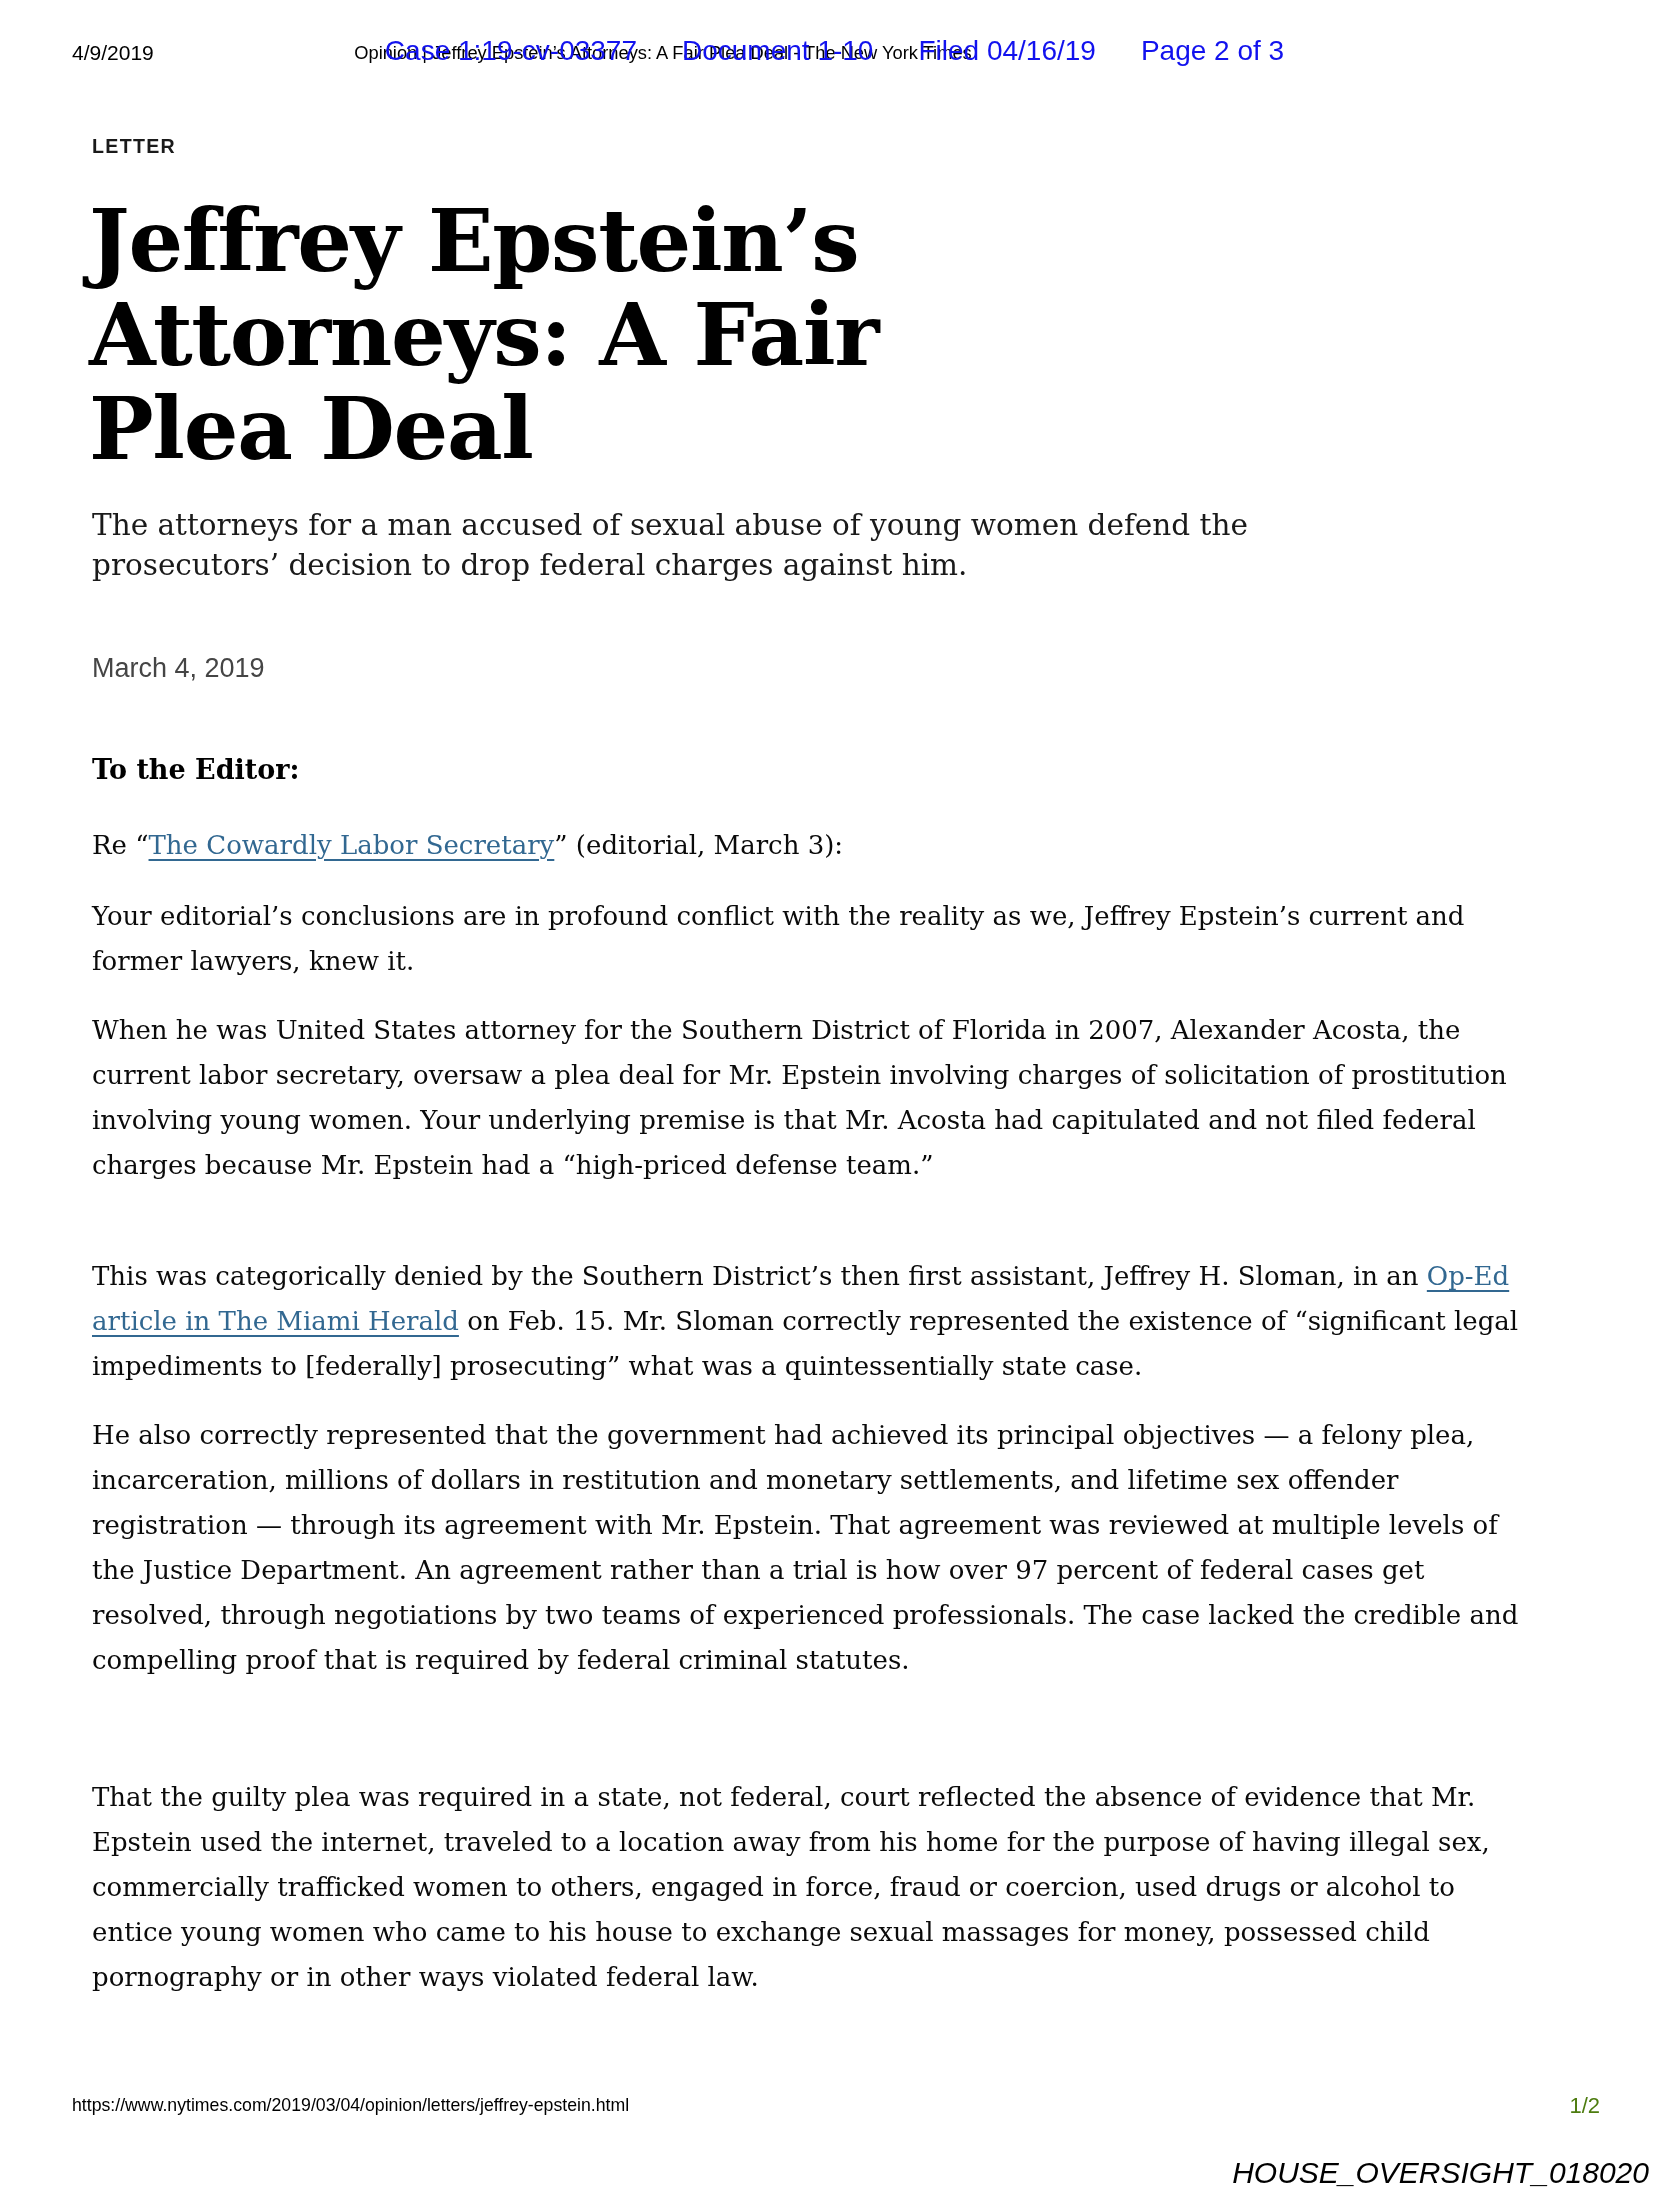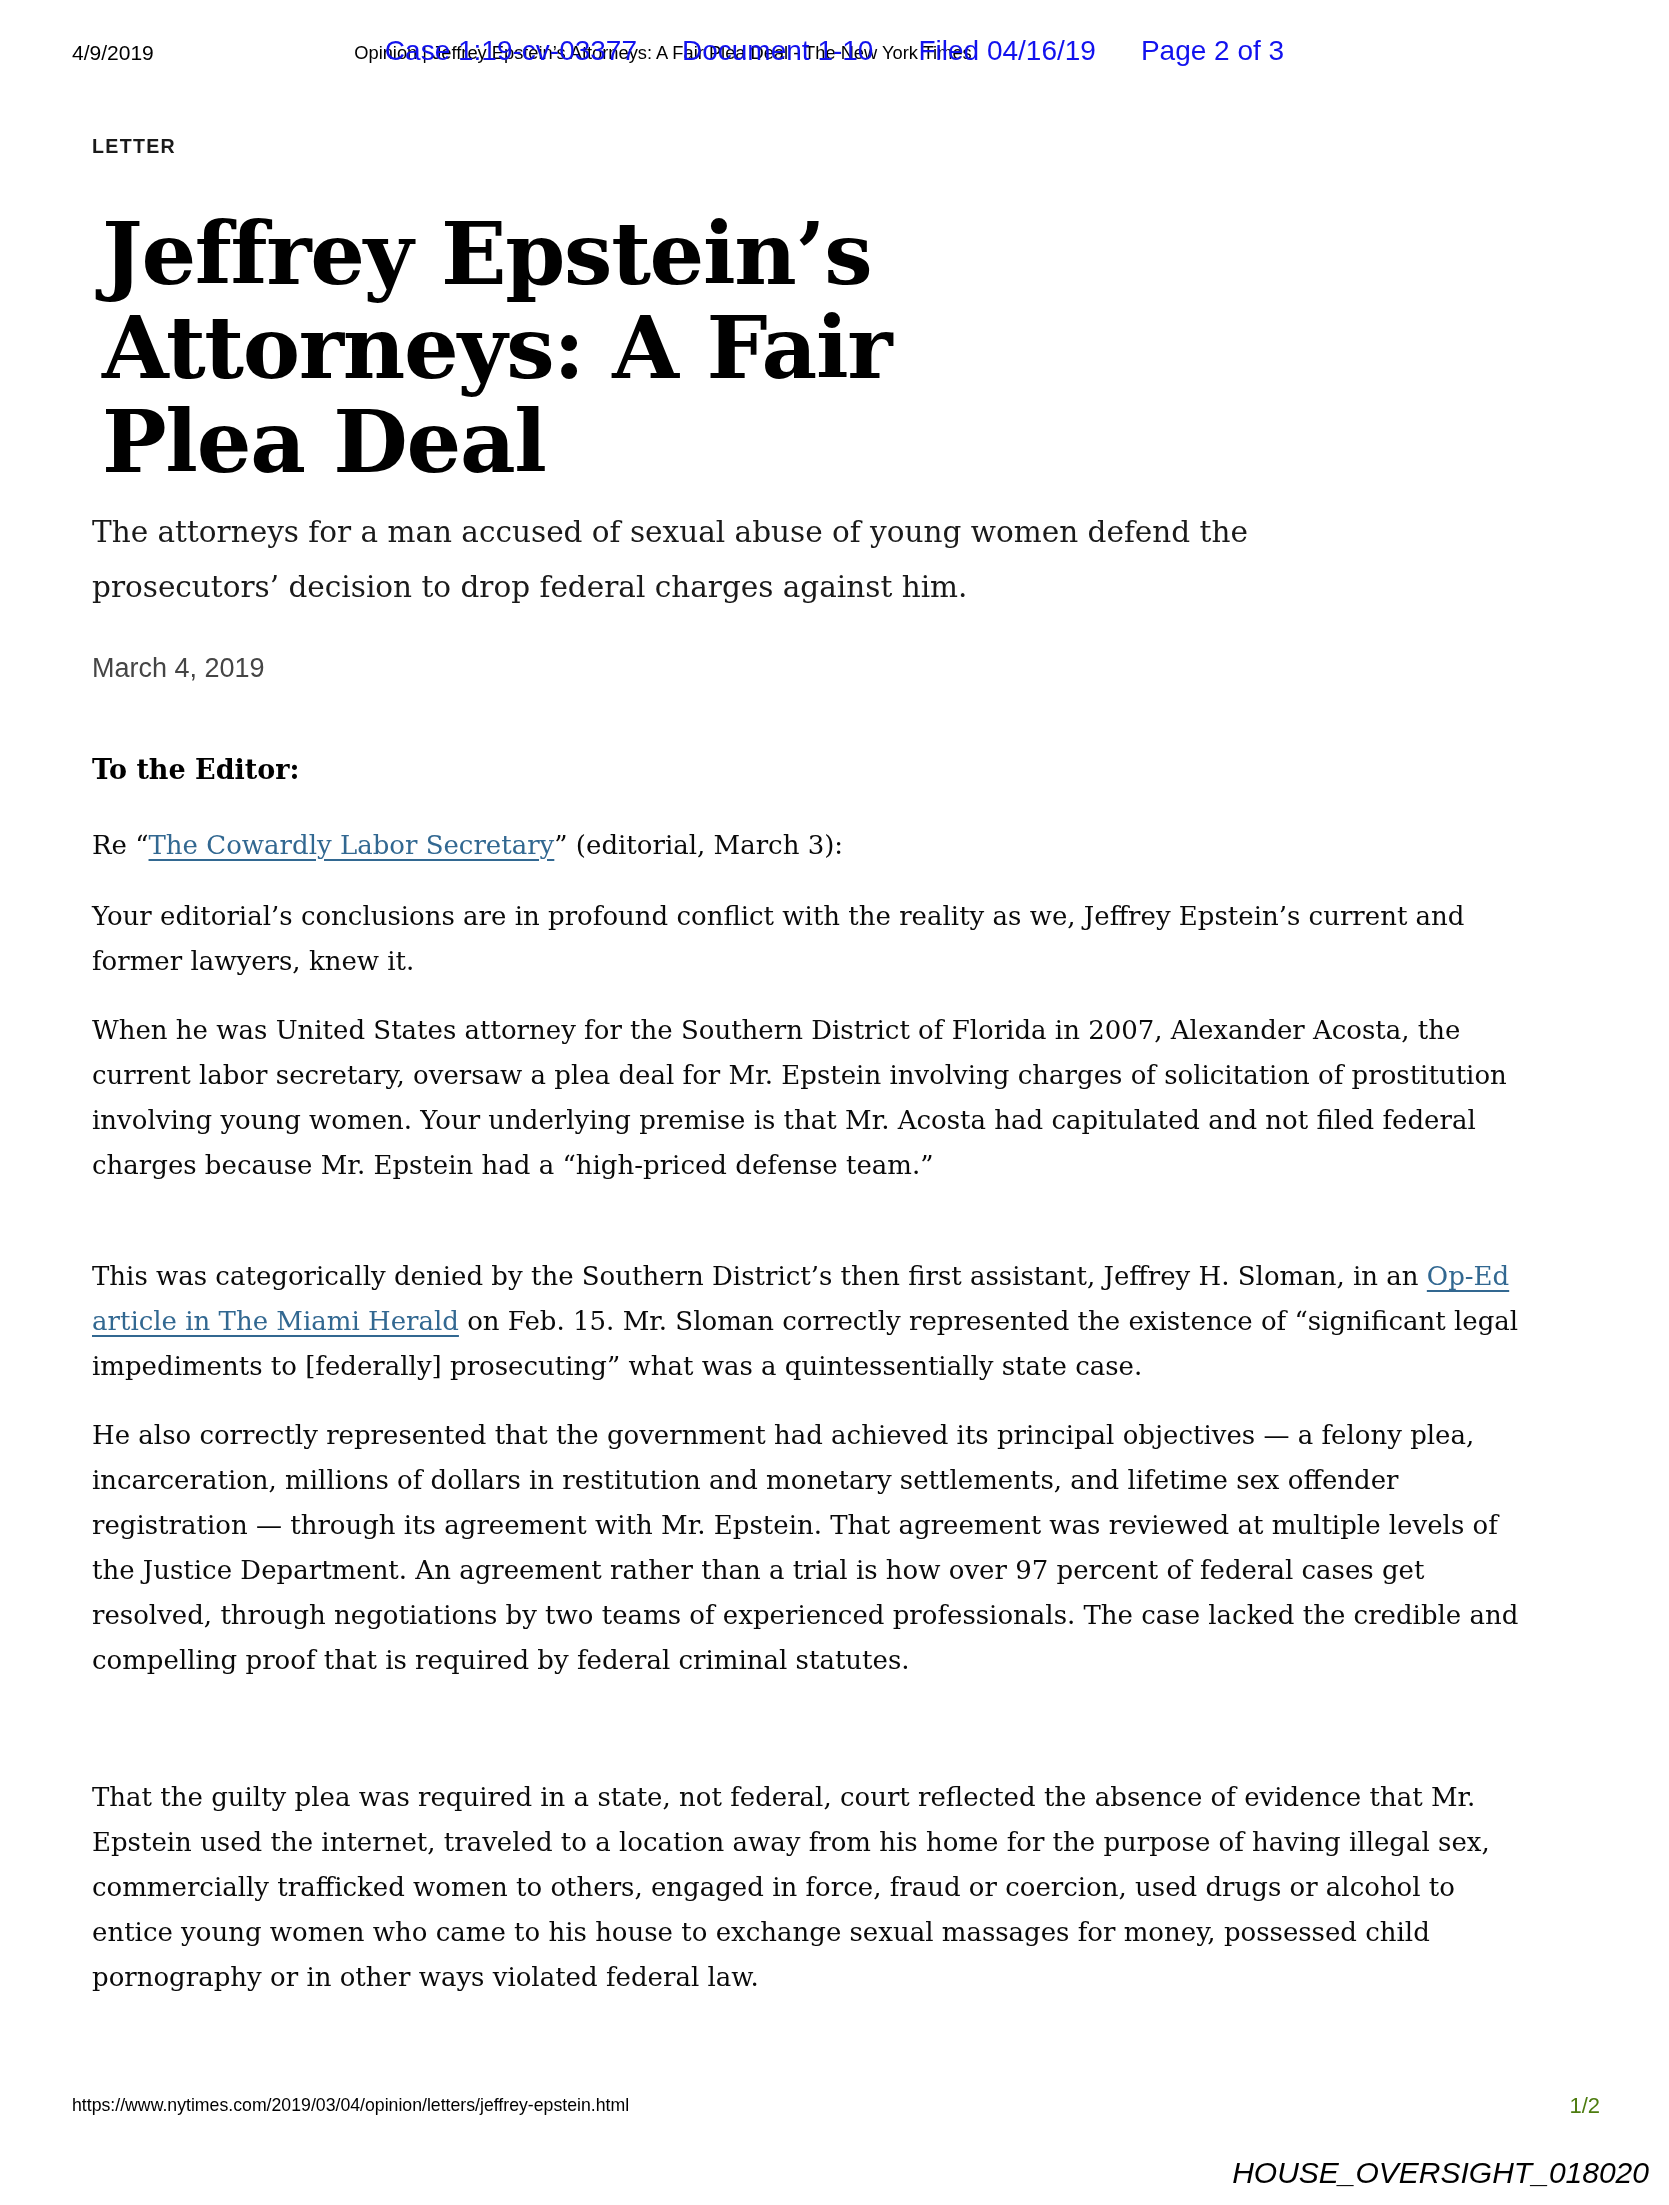--- a/index.html
+++ b/index.html
@@ -75,21 +75,21 @@
     letter-spacing: -1.3px;
     color: #000000;
   }
   .headline span { display: block; }
   .deck {
     position: absolute;
     left: 92px;
     top: 505px;
     width: 1283px;
     font-size: 29.5px;
-    line-height: 55px;
+    line-height: 40px;
     color: #1a1a1a;
   }
   .article-date {
     position: absolute;
     left: 92px;
     top: 653px;
     font-family: "Liberation Sans", sans-serif;
     font-size: 27px;
     color: #454545;
   }
@@ -160,21 +160,21 @@
 
   <div class="print-header-date">4/9/2019</div>
   <div class="print-header-title">Opinion | Jeffrey Epstein’s Attorneys: A Fair Plea Deal - The New York Times</div>
 
   <div class="case-stamp">
     <span class="seg">Case 1:19-cv-03377</span><span class="seg">Document 1-10</span><span class="seg">Filed 04/16/19</span><span class="seg">Page 2 of 3</span>
   </div>
 
   <div class="kicker">LETTER</div>
 
-  <h1 class="headline" style="margin:13px;">
+  <h1 class="headline" style="margin:0;">
     <span>Jeffrey Epstein’s</span>
     <span>Attorneys: A Fair</span>
     <span>Plea Deal</span>
   </h1>
 
   <div class="deck">The attorneys for a man accused of sexual abuse of young women defend the prosecutors’ decision to drop federal charges against him.</div>
 
   <div class="article-date">March 4, 2019</div>
 
   <div class="salutation">To the Editor:</div>

